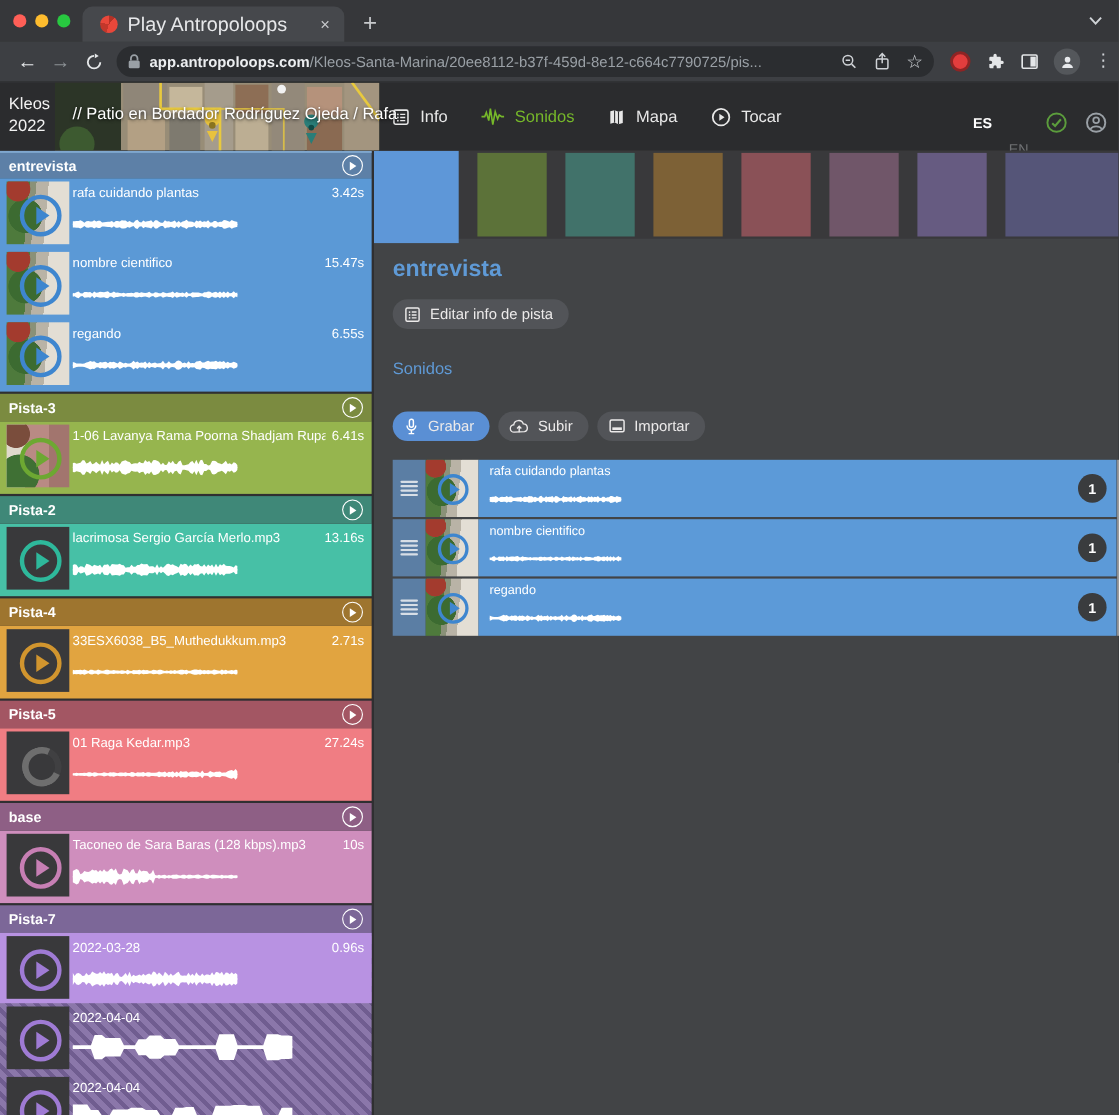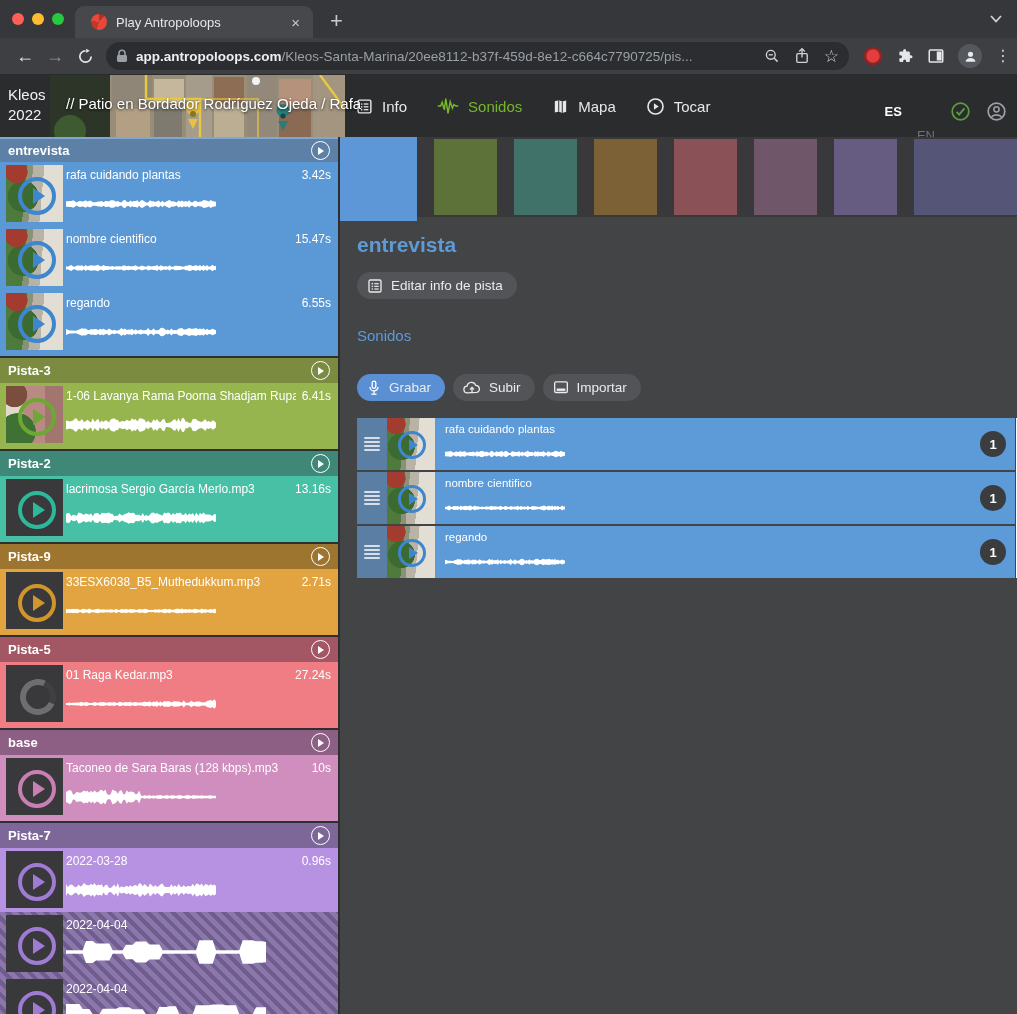--- a/index.html
+++ b/index.html
@@ -10,21 +10,21 @@
   
   .chrome{width:1017px;}
   .tabstrip{height:38px;background:#36373a;position:relative;display:flex;align-items:flex-end;}
   .lights{position:absolute;left:12px;top:13px;display:flex;gap:8px;}
   .tl{width:12px;height:12px;border-radius:50%;}
   .tl.red{background:#ff5f57}.tl.yel{background:#febc2e}.tl.grn{background:#28c840}
   .tab{position:absolute;left:75px;top:6px;width:238px;height:32px;background:#46484c;
        border-radius:9px 9px 0 0;display:flex;align-items:center;padding:0 10px;box-sizing:border-box;}
   .favicon{width:16px;height:16px;border-radius:50%;margin:0 9px 0 6px;
        background:conic-gradient(#b23226 0 12%, #e8473a 12% 55%, #c2372b 55% 78%, #e8473a 78% 100%);}
-  .tabtitle{font-size:13px;color:#e7e8ea;flex:1;white-space:nowrap;overflow:hidden;}
+  .tabtitle{font-size:18px;color:#e7e8ea;flex:1;white-space:nowrap;overflow:hidden;}
   .tabclose{color:#c7c9cc;font-size:15px;padding:0 3px;cursor:default}
   .newtab{position:absolute;left:330px;top:8px;color:#c7c9cc;font-size:22px;font-weight:300;line-height:26px;}
   .tabchev{position:absolute;right:14px;top:14px;}
   .toolbar{height:37px;background:#3d3f43;display:flex;align-items:center;padding:0 10px;box-sizing:border-box;border-bottom:1px solid #2a2b2d;}
   .navbtn{font-size:18px;color:#e4e6e8;width:30px;text-align:center;}
   .navbtn.dim{color:#8b9094}
   .urlbar{flex:1;height:28px;background:#2b2d30;border-radius:14px;margin:0 8px 0 6px;
           display:flex;align-items:center;padding:0 10px;box-sizing:border-box;min-width:0;}
   .urltext{font-size:13.5px;white-space:nowrap;overflow:hidden;min-width:0;flex:1;margin-left:8px;}
   .urlhost{color:#eceef0;font-weight:700;}
@@ -362,21 +362,21 @@
           <svg class="twave wave" viewBox="0 0 300 60" preserveAspectRatio="none">
               <rect x="0" y="28.7" width="300" height="2.6" fill="#fff"></rect>
               <polygon points="0.0,21.3 3.6,19.9 7.1,20.7 10.7,26.4 14.3,23.4 17.9,24.0 21.4,26.2 25.0,19.2 28.6,20.1 32.1,21.4 35.7,24.2 39.3,20.8 42.9,22.1 46.4,23.3 50.0,20.9 53.6,26.4 57.1,20.9 60.7,20.6 64.3,19.9 67.9,24.5 71.4,19.6 75.0,20.0 78.6,20.5 82.1,20.2 85.7,19.0 89.3,21.4 92.9,21.6 96.4,26.5 100.0,25.4 103.6,25.3 107.1,21.0 110.7,24.5 114.3,24.5 117.9,21.3 121.4,21.5 125.0,18.7 128.6,20.1 132.1,20.0 135.7,19.6 139.3,24.1 142.9,23.7 146.4,23.7 150.0,26.2 153.6,20.0 157.1,26.7 160.7,23.5 164.3,26.4 167.9,23.1 171.4,19.5 175.0,18.8 178.6,21.4 182.1,20.1 185.7,22.4 189.3,23.6 192.9,25.6 196.4,19.0 200.0,20.9 203.6,18.9 207.1,20.1 210.7,24.6 214.3,20.2 217.9,23.5 221.4,19.7 225.0,20.3 228.6,19.2 232.1,22.9 235.7,23.8 239.3,19.7 242.9,25.0 246.4,20.4 250.0,23.7 253.6,20.2 257.1,25.9 260.7,19.2 264.3,25.5 267.9,19.9 271.4,22.4 275.0,19.1 278.6,22.8 282.1,23.0 285.7,22.9 289.3,24.1 292.9,25.8 296.4,21.9 300.0,23.0 300.0,37.0 296.4,38.1 292.9,34.2 289.3,35.9 285.7,37.1 282.1,37.0 278.6,37.2 275.0,40.9 271.4,37.6 267.9,40.1 264.3,34.5 260.7,40.8 257.1,34.1 253.6,39.8 250.0,36.3 246.4,39.6 242.9,35.0 239.3,40.3 235.7,36.2 232.1,37.1 228.6,40.8 225.0,39.7 221.4,40.3 217.9,36.5 214.3,39.8 210.7,35.4 207.1,39.9 203.6,41.1 200.0,39.1 196.4,41.0 192.9,34.4 189.3,36.4 185.7,37.6 182.1,39.9 178.6,38.6 175.0,41.2 171.4,40.5 167.9,36.9 164.3,33.6 160.7,36.5 157.1,33.3 153.6,40.0 150.0,33.8 146.4,36.3 142.9,36.3 139.3,35.9 135.7,40.4 132.1,40.0 128.6,39.9 125.0,41.3 121.4,38.5 117.9,38.7 114.3,35.5 110.7,35.5 107.1,39.0 103.6,34.7 100.0,34.6 96.4,33.5 92.9,38.4 89.3,38.6 85.7,41.0 82.1,39.8 78.6,39.5 75.0,40.0 71.4,40.4 67.9,35.5 64.3,40.1 60.7,39.4 57.1,39.1 53.6,33.6 50.0,39.1 46.4,36.7 42.9,37.9 39.3,39.2 35.7,35.8 32.1,38.6 28.6,39.9 25.0,40.8 21.4,33.8 17.9,36.0 14.3,36.6 10.7,33.6 7.1,39.3 3.6,40.1 0.0,38.7" fill="#fff"></polygon>
             </svg>
         </div>
       </div>
     </section>
 
     <section class="sec" style="--hdr: #9e752f; --row: #e1a440; --accent: #d1952e;">
       <div class="sec-h">
-        <span class="sec-title">Pista-9</span>
+        <span class="sec-title">Pista-4</span>
         <span class="pcirc"></span>
       </div>
       <div class="sec-b">
         <div class="track">
           <div class="thumb">
               <span class="pring"></span>
             </div>
           <div class="tline">
               <span class="tname">33ESX6038_B5_Muthedukkum.mp3</span>
               <span class="tdur">2.71s</span>

